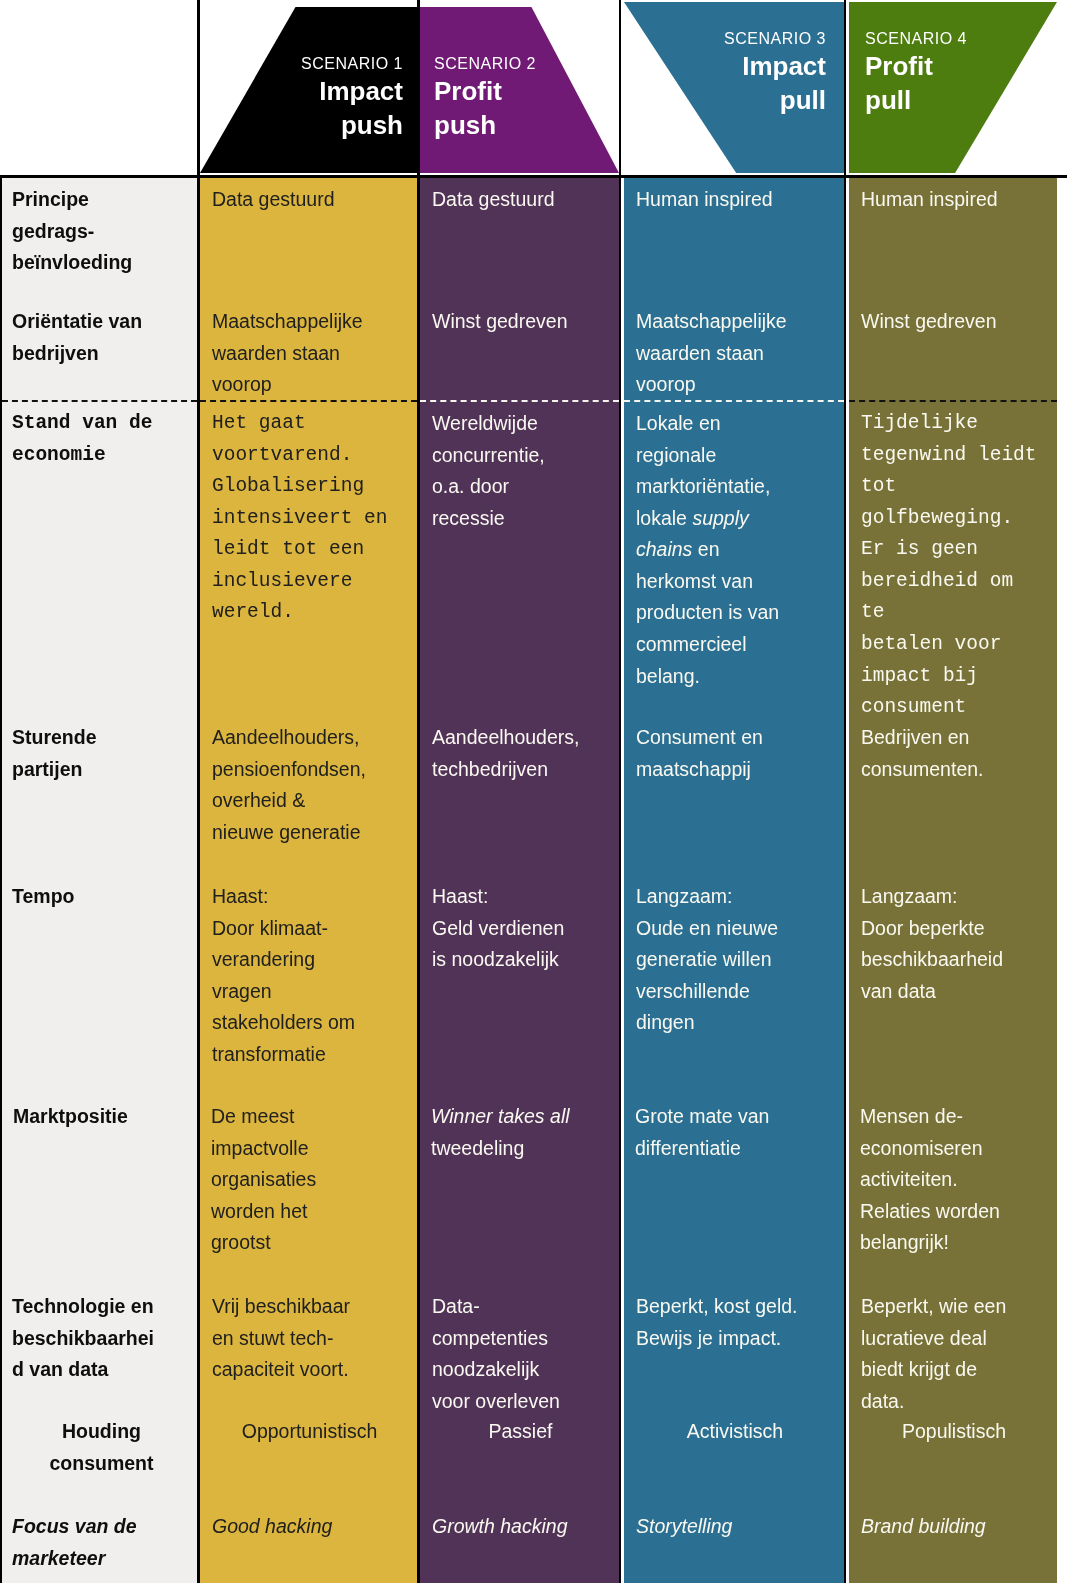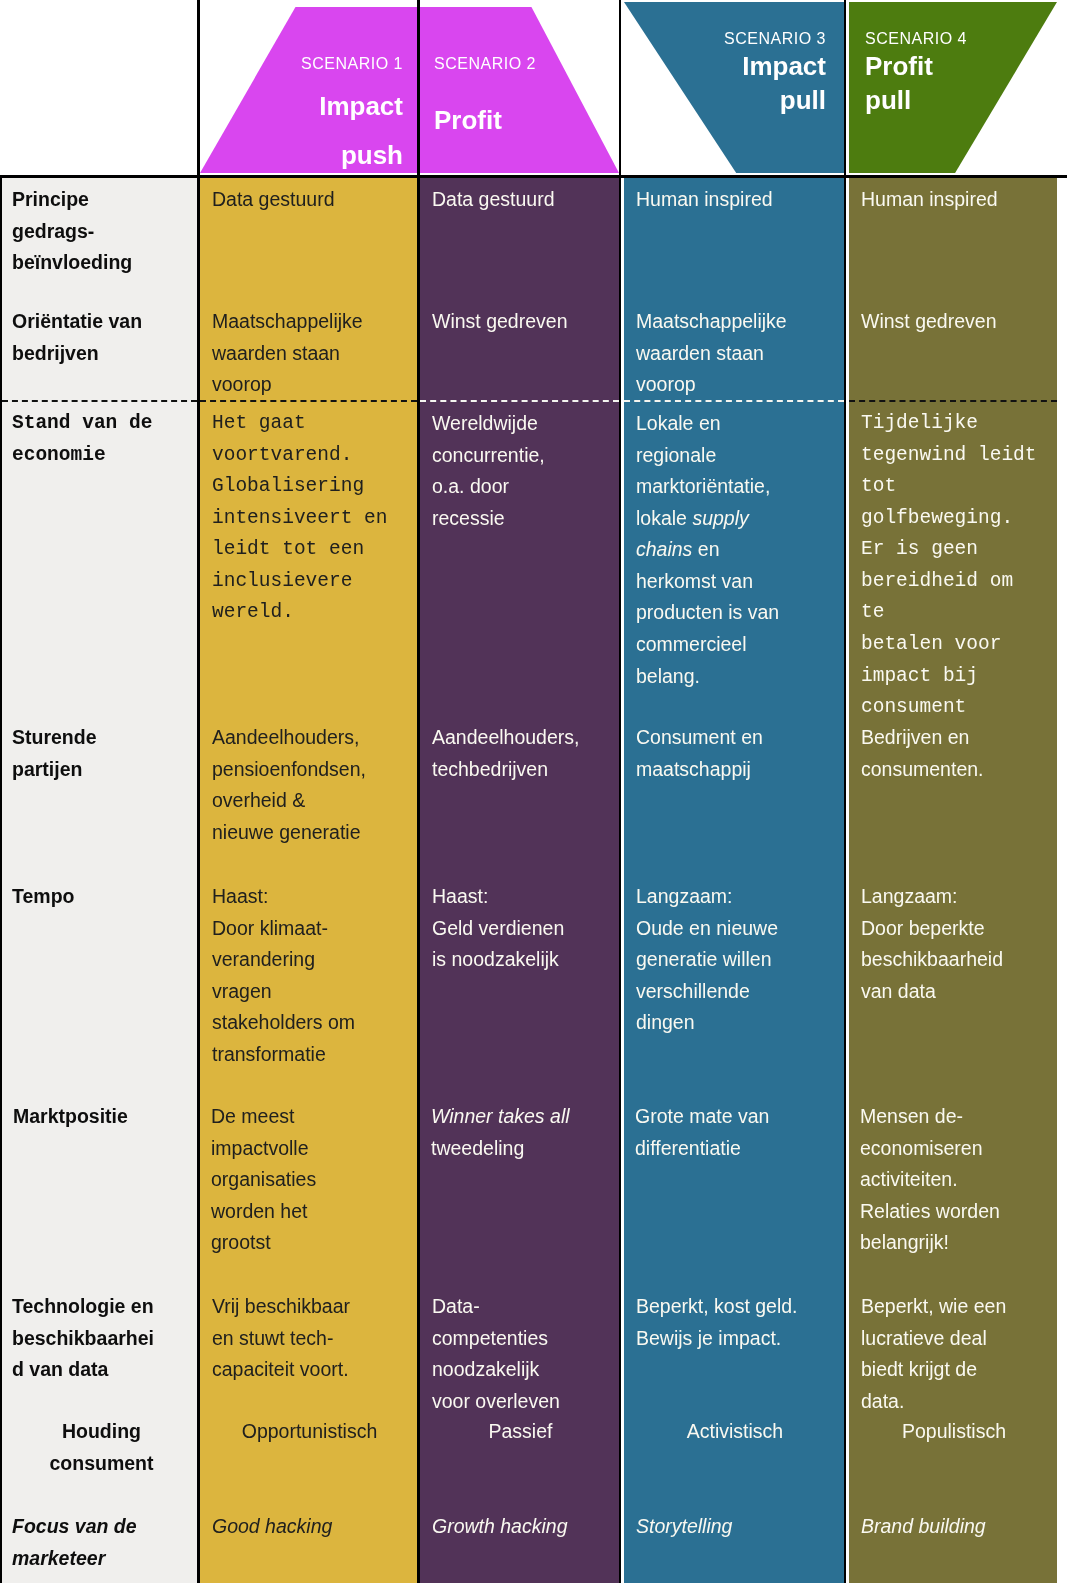--- a/index.html
+++ b/index.html
@@ -12,22 +12,22 @@
   .hcell { position:relative; height:100%; }
   .hcell.h-label  { width:200px; border-right:3px solid #000; }
   .hcell.h-c1     { width:220px; border-right:3px solid #000; }
   .hcell.h-c2     { width:201px; border-right:2px solid #000; margin-right:3px; }
   .hcell.h-c3     { width:222px; border-right:2px solid #000; margin-right:3px; }
   .hcell.h-c4     { width:208px; }
 
   .banner { position:absolute; left:0; right:0; color:#fff; display:flex; flex-direction:column; }
   .banner .eyebrow { font-size:16px; letter-spacing:.5px; line-height:1.4; }
   .banner .t1, .banner .t2 { font-size:26px; font-weight:bold; line-height:1.3; }
-  .banner-1 { top:7px;  height:166px; background:#d946ef; clip-path:polygon(44% 0,100% 0,100% 100%,0 100%); align-items:flex-end; text-align:right; padding:46px 14px 0 0;justify-content:space-between; }
-  .banner-2 { top:7px;  height:166px; background:#d946ef; clip-path:polygon(0 0,56% 0,100% 100%,0 100%); align-items:flex-start; text-align:right; padding:46px 0 0 14px;gap:29px; }
+  .banner-1 { top:7px;  height:166px; background:#000000; clip-path:polygon(44% 0,100% 0,100% 100%,0 100%); align-items:flex-end; text-align:right; padding:46px 14px 0 0; }
+  .banner-2 { top:7px;  height:166px; background:#701a75; clip-path:polygon(0 0,56% 0,100% 100%,0 100%); align-items:flex-start; text-align:right; padding:46px 0 0 14px; }
   .banner-3 { top:2px;  height:171px; background:#2b7093; clip-path:polygon(0 0,100% 0,100% 100%,51% 100%); align-items:flex-end; text-align:right; padding:26px 18px 0 0; }
   .banner-4 { top:2px;  height:171px; background:#4d7c0f; clip-path:polygon(0 0,100% 0,51% 100%,0 100%); align-items:flex-start; text-align:left; padding:26px 0 0 16px; }
 
   
   .body-row { display:flex; width:1059px; }
   .col { display:flex; flex-direction:column; }
   .col-label { width:200px; background:#f0efed; border-right:3px solid #000; border-left:2px solid #000; }
   .col-1 { width:220px; background:#dcb53e; border-right:3px solid #000; }
   .col-2 { width:201px; background:#523358; border-right:2px solid #000; margin-right:3px; }
   .col-3 { width:222px; background:#2b7093; border-right:2px solid #000; margin-right:3px; }

